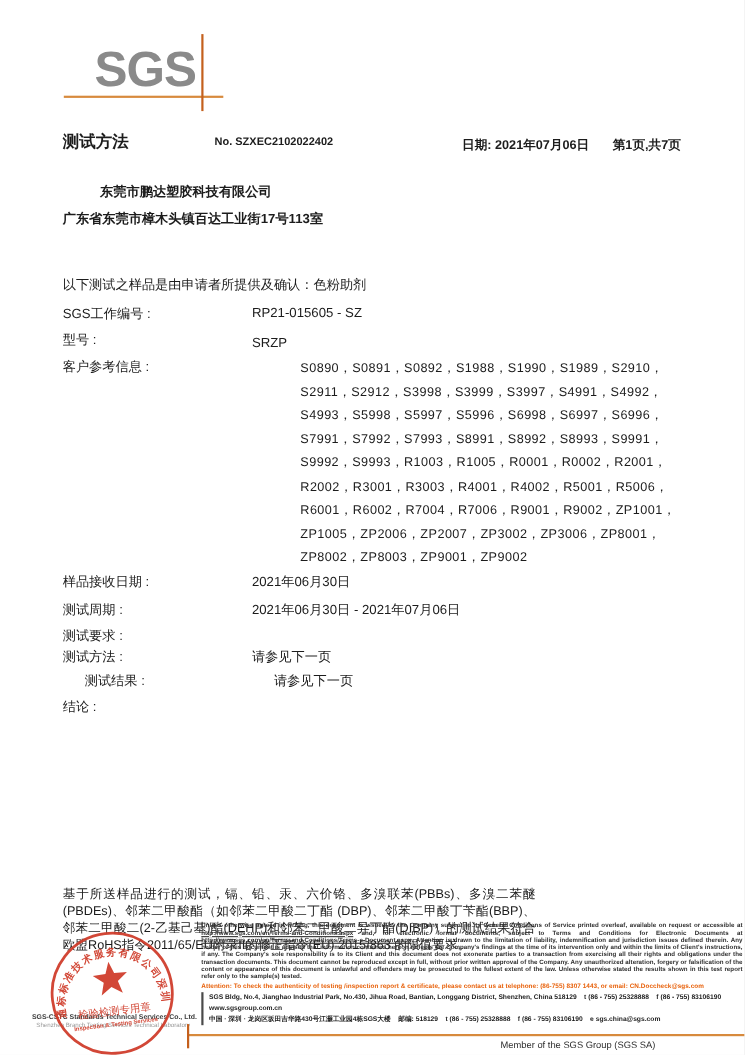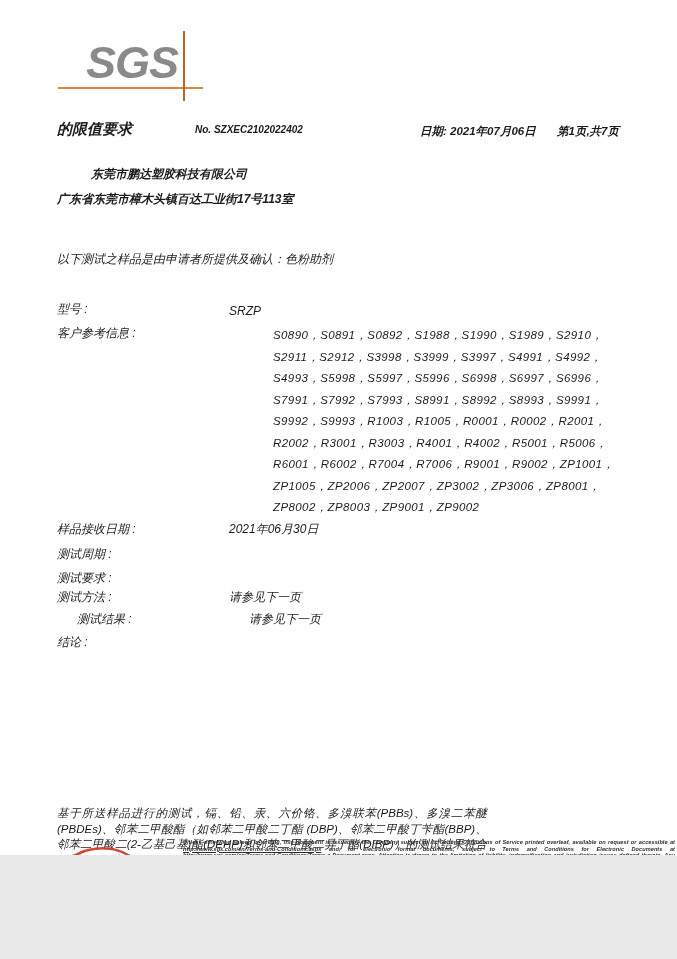--- a/index.html
+++ b/index.html
@@ -1,26 +1,25 @@
 <!DOCTYPE html>
 <html><head>
 <meta charset="utf-8">
 <style>
   * { margin: 0; padding: 0; box-sizing: border-box; }
   html, body { background: #e9e9e9; }
   .page {
     position: relative;
     width: 677px;
-    height: 855px;
+    height: 959px;
     margin: 0 auto;
     background: #ffffff;
     font-family: "Liberation Sans", sans-serif;
     color: #1c1c1c;
     overflow: hidden;
-    font-style: italic;
   }
 
   
   .logo-text {
     position: absolute; left: 86px; top: 40px;
     font-size: 45px; font-weight: bold; color: #8a8a8a;
     letter-spacing: -1px; line-height: 1;
   }
   .logo-hline { position: absolute; left: 58px; top: 87px; width: 145px; height: 2px; background: #d78a3d; }
   .logo-vline { position: absolute; left: 183px; top: 31px; width: 2px; height: 70px; background: #c4601d; }
@@ -82,30 +81,34 @@
 </style>
 </head>
 <body>
 
 <div class="page">
 
   <div class="logo-text">SGS</div>
   <div class="logo-hline"></div>
   <div class="logo-vline"></div>
 
-  <div class="report-title">的限值要求</div>
+  <div class="report-title">测试方法</div>
   <div class="report-no">No. SZXEC2102022402</div>
   <div class="report-date">日期: 2021年07月06日</div>
   <div class="report-page">第1页,共7页</div>
 
   <div class="applicant-name">东莞市鹏达塑胶科技有限公司</div>
   <div class="applicant-address">广东省东莞市樟木头镇百达工业街17号113室</div>
 
   <div class="statement">以下测试之样品是由申请者所提供及确认：色粉助剂</div>
 
+  <div class="row r-work">
+    <div class="lbl">SGS工作编号 :</div>
+    <div class="val">RP21-015605 - SZ</div>
+  </div>
 
   <div class="row r-model">
     <div class="lbl">型号 :</div>
     <div class="val">SRZP</div>
   </div>
 
   <div class="row r-clientref">
     <div class="lbl">客户参考信息 :</div>
     <div class="val">
       <div class="code-line">S0890，S0891，S0892，S1988，S1990，S1989，S2910，</div>
@@ -120,20 +123,21 @@
     </div>
   </div>
 
   <div class="row r-receipt">
     <div class="lbl">样品接收日期 :</div>
     <div class="val">2021年06月30日</div>
   </div>
 
   <div class="row r-period">
     <div class="lbl">测试周期 :</div>
+    <div class="val">2021年06月30日 - 2021年07月06日</div>
   </div>
 
   <div class="row r-require">
     <div class="lbl">测试要求 :</div>
   </div>
 
   <div class="row r-method">
     <div class="lbl">测试方法 :</div>
     <div class="val">请参见下一页</div>
   </div>

